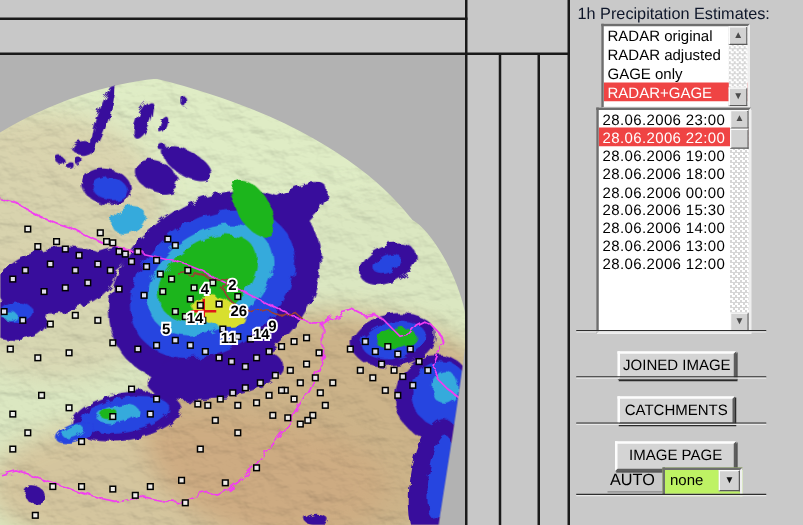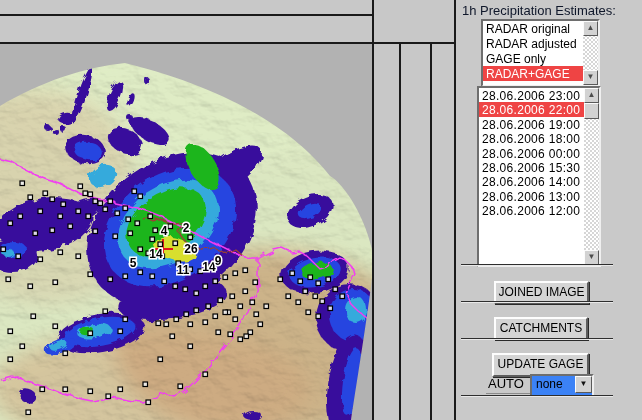--- a/index.html
+++ b/index.html
@@ -26,21 +26,21 @@
         border:1px solid;border-color:#fbfbfb #5a5a5a #5a5a5a #fbfbfb;
         font-size:8px;line-height:12px;text-align:center;color:#4c4c4c;cursor:pointer;}
   .sthumb{position:absolute;left:0;width:13px;height:14px;background:#d2d2d2;
         border:1px solid;border-color:#fbfbfb #5a5a5a #5a5a5a #fbfbfb;cursor:pointer;}
   .hline{position:absolute;height:0;border-top:1px solid #2e2e2e;border-bottom:1px solid #e9e9e9;}
   .btn{position:absolute;background:#d4d4d4;color:#000000;font-size:12px;text-align:center;
        border:2px solid;border-color:#fdfdfd #5d5d5d #5d5d5d #fdfdfd;box-shadow:1px 1px 0 #2a2a2a;
        padding-top:2px;cursor:pointer;white-space:nowrap;}
   #auto-label{position:absolute;left:30px;top:374px;font-size:13px;color:#000;
        padding:2px 7px 2px 2px;border-right:1px solid #8a8a8a;border-bottom:1px solid #8a8a8a;text-align:right;}
-  #auto-select{position:absolute;left:74px;top:374px;width:60px;height:19px;background:#3b82f6;
+  #auto-select{position:absolute;left:74px;top:374px;width:60px;height:19px;background:#bef264;
        border:2px solid;border-color:#6e6e6e #efefef #efefef #6e6e6e;cursor:pointer;}
   #auto-select .val{position:absolute;left:4px;top:1px;font-size:12px;color:#000;}
   #auto-select .drop{position:absolute;right:0;top:0;width:15px;height:15px;background:#d2d2d2;
        border:1px solid;border-color:#fbfbfb #5a5a5a #5a5a5a #fbfbfb;
        font-size:8px;line-height:14px;text-align:center;color:#111;}
   #map-svg{position:absolute;left:0;top:44px;}
   .maplabel{font:bold 12px "Liberation Sans","DejaVu Sans",sans-serif;
        fill:#000;stroke:#fff;stroke-width:3px;paint-order:stroke;text-anchor:middle;}
 </style>
 </head>
@@ -324,21 +324,21 @@
   <div class="hline" style="left:5px;top:264px;width:152px;"></div>
 
   <div class="btn" style="left:38px;top:281px;width:91px;height:17px;">JOINED IMAGE</div>
 
   <div class="hline" style="left:5px;top:301px;width:152px;"></div>
 
   <div class="btn" style="left:38px;top:317px;width:90px;height:17px;">CATCHMENTS</div>
 
   <div class="hline" style="left:5px;top:338px;width:152px;"></div>
 
-  <div class="btn" style="left:36px;top:353px;width:93px;height:18px;">UPDATE GAGE</div>
+  <div class="btn" style="left:36px;top:353px;width:93px;height:18px;">IMAGE PAGE</div>
 
   <div id="auto-label">AUTO</div>
 
   <div id="auto-select">
     <span class="val">none</span>
     <span class="drop">▼</span>
   </div>
 
   <div class="hline" style="left:5px;top:395px;width:152px;"></div>
 </div>

